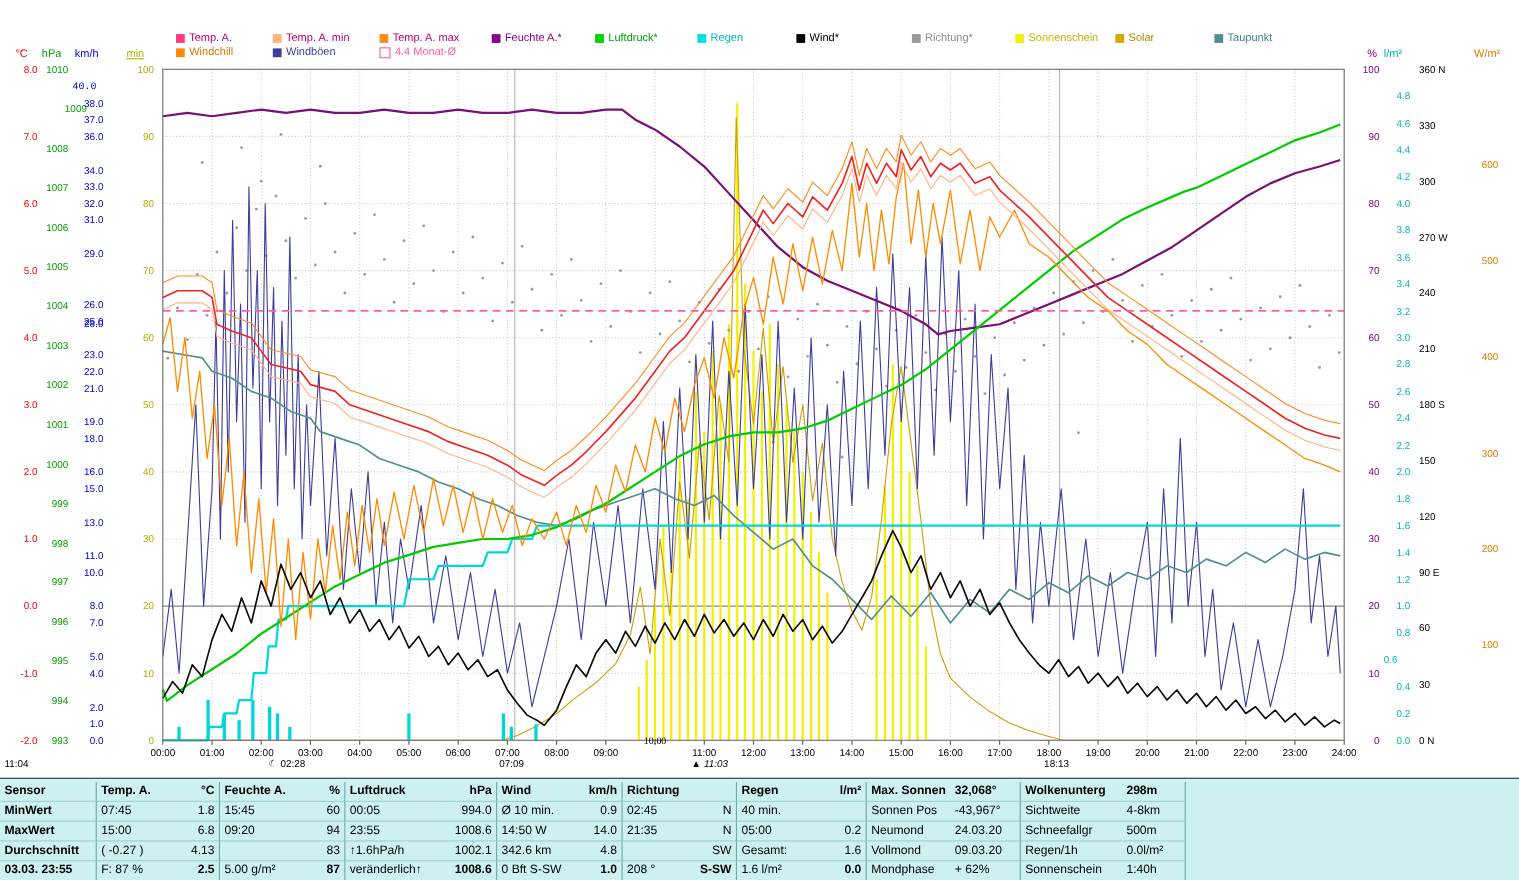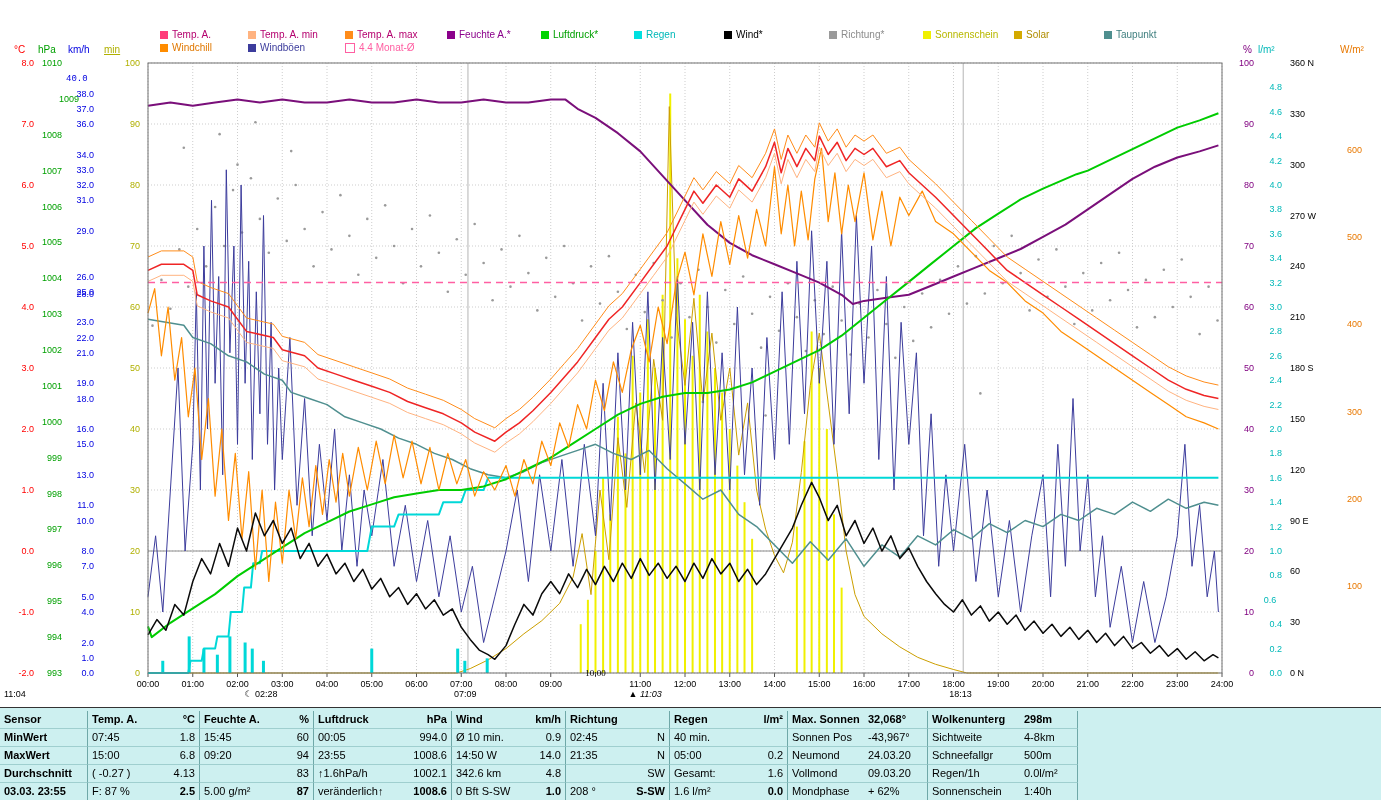--- a/index.html
+++ b/index.html
@@ -142,21 +142,21 @@
       <div class="tick" style="left: 66px; width: 28px; top: 469.75px; position: absolute; color: rgb(0, 0, 224); text-align: right;">13.0</div>
       <div class="tick" style="left: 66px; width: 28px; top: 500.25px; position: absolute; color: rgb(0, 0, 224); text-align: right;">11.0</div>
       <div class="tick" style="left: 66px; width: 28px; top: 515.5px; position: absolute; color: rgb(0, 0, 224); text-align: right;">10.0</div>
       <div class="tick" style="left: 66px; width: 28px; top: 546px; position: absolute; color: rgb(0, 0, 224); text-align: right;">8.0</div>
       <div class="tick" style="left: 66px; width: 28px; top: 561.25px; position: absolute; color: rgb(0, 0, 224); text-align: right;">7.0</div>
       <div class="tick" style="left: 66px; width: 28px; top: 591.75px; position: absolute; color: rgb(0, 0, 224); text-align: right;">5.0</div>
       <div class="tick" style="left: 66px; width: 28px; top: 607px; position: absolute; color: rgb(0, 0, 224); text-align: right;">4.0</div>
       <div class="tick" style="left: 66px; width: 28px; top: 637.5px; position: absolute; color: rgb(0, 0, 224); text-align: right;">2.0</div>
       <div class="tick" style="left: 66px; width: 28px; top: 652.75px; position: absolute; color: rgb(0, 0, 224); text-align: right;">1.0</div>
       <div class="tick" style="left: 66px; width: 28px; top: 668px; position: absolute; color: rgb(0, 0, 224); text-align: right;">0.0</div>
-      <div class="unit" style="left: 104px; top: 44px; position: absolute; color: rgb(176, 176, 0); text-decoration: underline;">min</div>
+      <div class="unit" style="left: 115px; top: 44px; position: absolute; color: rgb(176, 176, 0); text-decoration: underline;">min</div>
       <div class="tick" style="left: 116px; width: 24px; top: 58px; position: absolute; color: rgb(176, 176, 0); text-align: right;">100</div>
       <div class="tick" style="left: 116px; width: 24px; top: 119px; position: absolute; color: rgb(176, 176, 0); text-align: right;">90</div>
       <div class="tick" style="left: 116px; width: 24px; top: 180px; position: absolute; color: rgb(176, 176, 0); text-align: right;">80</div>
       <div class="tick" style="left: 116px; width: 24px; top: 241px; position: absolute; color: rgb(176, 176, 0); text-align: right;">70</div>
       <div class="tick" style="left: 116px; width: 24px; top: 302px; position: absolute; color: rgb(176, 176, 0); text-align: right;">60</div>
       <div class="tick" style="left: 116px; width: 24px; top: 363px; position: absolute; color: rgb(176, 176, 0); text-align: right;">50</div>
       <div class="tick" style="left: 116px; width: 24px; top: 424px; position: absolute; color: rgb(176, 176, 0); text-align: right;">40</div>
       <div class="tick" style="left: 116px; width: 24px; top: 485px; position: absolute; color: rgb(176, 176, 0); text-align: right;">30</div>
       <div class="tick" style="left: 116px; width: 24px; top: 546px; position: absolute; color: rgb(176, 176, 0); text-align: right;">20</div>
       <div class="tick" style="left: 116px; width: 24px; top: 607px; position: absolute; color: rgb(176, 176, 0); text-align: right;">10</div>
@@ -188,21 +188,21 @@
       <div class="tick" style="left: 1258px; width: 24px; top: 350.8px; position: absolute; color: rgb(0, 184, 184); text-align: right;">2.6</div>
       <div class="tick" style="left: 1258px; width: 24px; top: 375.2px; position: absolute; color: rgb(0, 184, 184); text-align: right;">2.4</div>
       <div class="tick" style="left: 1258px; width: 24px; top: 399.6px; position: absolute; color: rgb(0, 184, 184); text-align: right;">2.2</div>
       <div class="tick" style="left: 1258px; width: 24px; top: 424px; position: absolute; color: rgb(0, 184, 184); text-align: right;">2.0</div>
       <div class="tick" style="left: 1258px; width: 24px; top: 448.4px; position: absolute; color: rgb(0, 184, 184); text-align: right;">1.8</div>
       <div class="tick" style="left: 1258px; width: 24px; top: 472.8px; position: absolute; color: rgb(0, 184, 184); text-align: right;">1.6</div>
       <div class="tick" style="left: 1258px; width: 24px; top: 497.2px; position: absolute; color: rgb(0, 184, 184); text-align: right;">1.4</div>
       <div class="tick" style="left: 1258px; width: 24px; top: 521.6px; position: absolute; color: rgb(0, 184, 184); text-align: right;">1.2</div>
       <div class="tick" style="left: 1258px; width: 24px; top: 546px; position: absolute; color: rgb(0, 184, 184); text-align: right;">1.0</div>
       <div class="tick" style="left: 1258px; width: 24px; top: 570.4px; position: absolute; color: rgb(0, 184, 184); text-align: right;">0.8</div>
-      <div class="tick" style="left: 1258px; width: 24px; top: 594.8px; position: absolute; color: rgb(0, 184, 184); text-align: center;">0.6</div>
+      <div class="tick" style="left: 1258px; width: 24px; top: 594.8px; position: absolute; color: rgb(0, 184, 184); text-align: left;">0.6</div>
       <div class="tick" style="left: 1258px; width: 24px; top: 619.2px; position: absolute; color: rgb(0, 184, 184); text-align: right;">0.4</div>
       <div class="tick" style="left: 1258px; width: 24px; top: 643.6px; position: absolute; color: rgb(0, 184, 184); text-align: right;">0.2</div>
       <div class="tick" style="left: 1258px; width: 24px; top: 668px; position: absolute; color: rgb(0, 184, 184); text-align: right;">0.0</div>
       <div class="tick" style="left: 1290px; width: 36px; top: 58px; position: absolute; color: rgb(0, 0, 0); text-align: left;">360 N</div>
       <div class="tick" style="left: 1290px; width: 36px; top: 108.833px; position: absolute; color: rgb(0, 0, 0); text-align: left;">330</div>
       <div class="tick" style="left: 1290px; width: 36px; top: 159.667px; position: absolute; color: rgb(0, 0, 0); text-align: left;">300</div>
       <div class="tick" style="left: 1290px; width: 36px; top: 210.5px; position: absolute; color: rgb(0, 0, 0); text-align: left;">270 W</div>
       <div class="tick" style="left: 1290px; width: 36px; top: 261.333px; position: absolute; color: rgb(0, 0, 0); text-align: left;">240</div>
       <div class="tick" style="left: 1290px; width: 36px; top: 312.167px; position: absolute; color: rgb(0, 0, 0); text-align: left;">210</div>
       <div class="tick" style="left: 1290px; width: 36px; top: 363px; position: absolute; color: rgb(0, 0, 0); text-align: left;">180 S</div>

